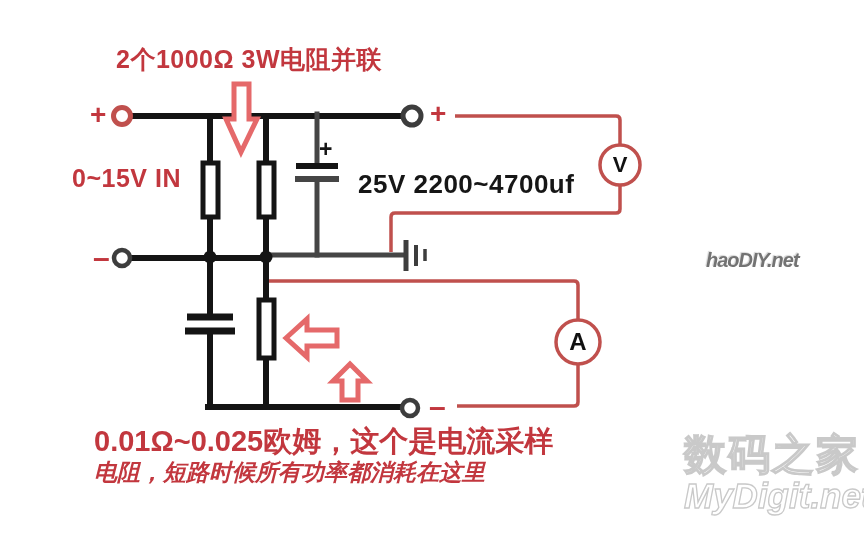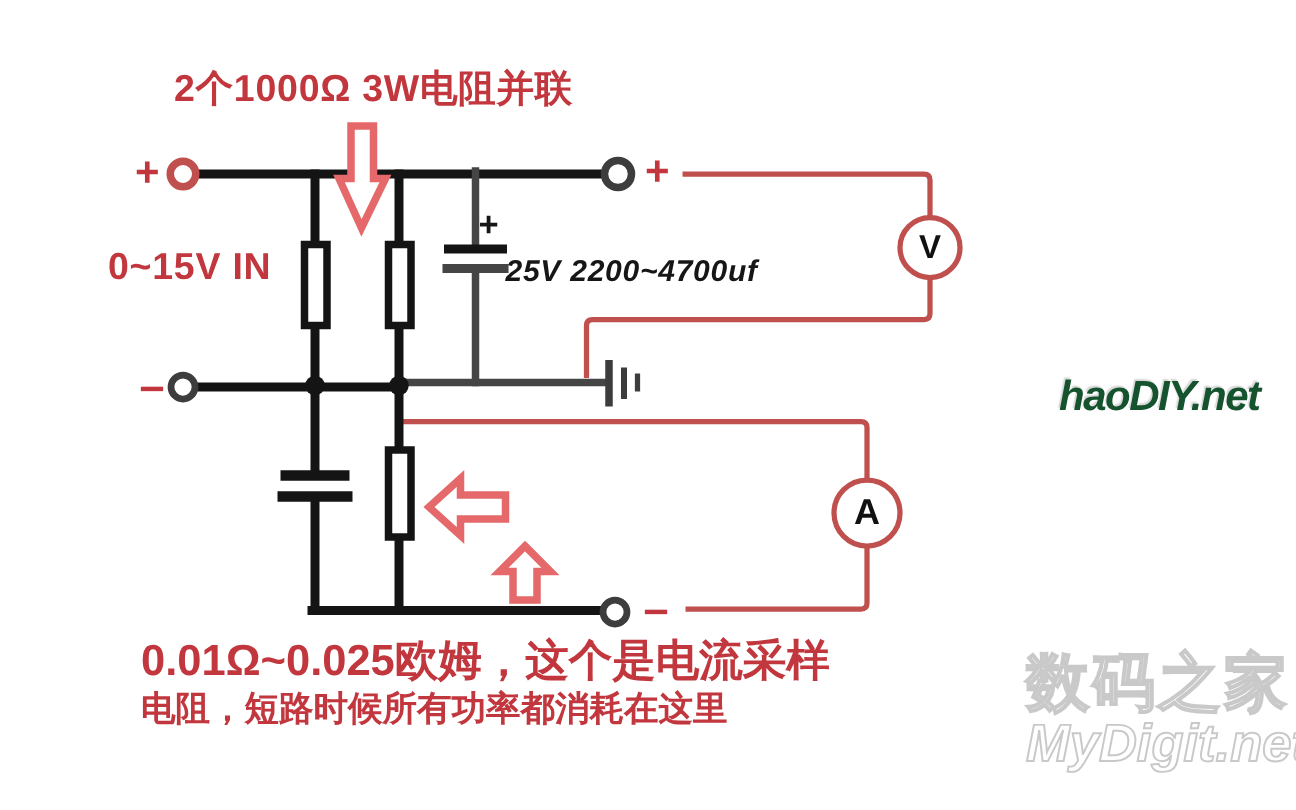--- a/index.html
+++ b/index.html
@@ -6,33 +6,33 @@
   #stage{
     position:relative;width:864px;height:540px;background:#ffffff;overflow:hidden;
     font-family:"Liberation Sans","DejaVu Sans",sans-serif;
   }
   #circuit-svg{position:absolute;left:0;top:0;}
   .lbl{position:absolute;white-space:nowrap;line-height:1;font-weight:bold;}
   .red{color:#c2373e;}
   .blk{color:#161616;}
   .title-lbl{left:116px;top:47px;font-size:25px;letter-spacing:.5px;}
   .input-lbl{left:72px;top:166px;font-size:25px;letter-spacing:.5px;}
-  .cap-lbl{left:337px;top:171px;font-size:20px;letter-spacing:.5px;font-style:italic;}
+  .cap-lbl{left:358px;top:171px;font-size:26px;letter-spacing:.5px;}
   .plus-left{left:90px;top:101px;font-size:28px;}
   .minus-left{left:93px;top:243px;font-size:30px;}
   .plus-right{left:430px;top:100px;font-size:28px;}
   .minus-bottom{left:429px;top:392px;font-size:30px;}
   .cap-plus{left:319px;top:138px;font-size:23px;}
   .note1{left:94px;top:427px;font-size:29px;}
-  .note2{left:94px;top:461px;font-size:23px;}
+  .note2{left:94px;top:461px;font-size:23px;font-style:italic;}
   .meter-letter{width:32px;text-align:center;color:#111;}
   .meter-v{left:604px;top:154px;font-size:22px;}
   .meter-a{left:562px;top:330px;font-size:24px;}
   .wm-haodiy{
-    left:706px;top:250px;font-size:28px;font-style:italic;color:#14532d;
+    left:706px;top:250px;font-size:20px;font-style:italic;color:#737373;
     text-shadow:1px 1px 1px #ffffff,-1px -1px 1px #d6d6d6;letter-spacing:-1px;
   }
   .wm-cn{
     left:684px;top:434px;font-size:42px;letter-spacing:2px;
     color:#ffffff;-webkit-text-stroke:1.4px #c9c9c9;text-stroke:1.4px #c9c9c9;
   }
   .wm-en{
     left:684px;top:478px;font-size:35px;font-style:italic;
     color:#ffffff;-webkit-text-stroke:1.3px #c9c9c9;text-stroke:1.3px #c9c9c9;
   }

